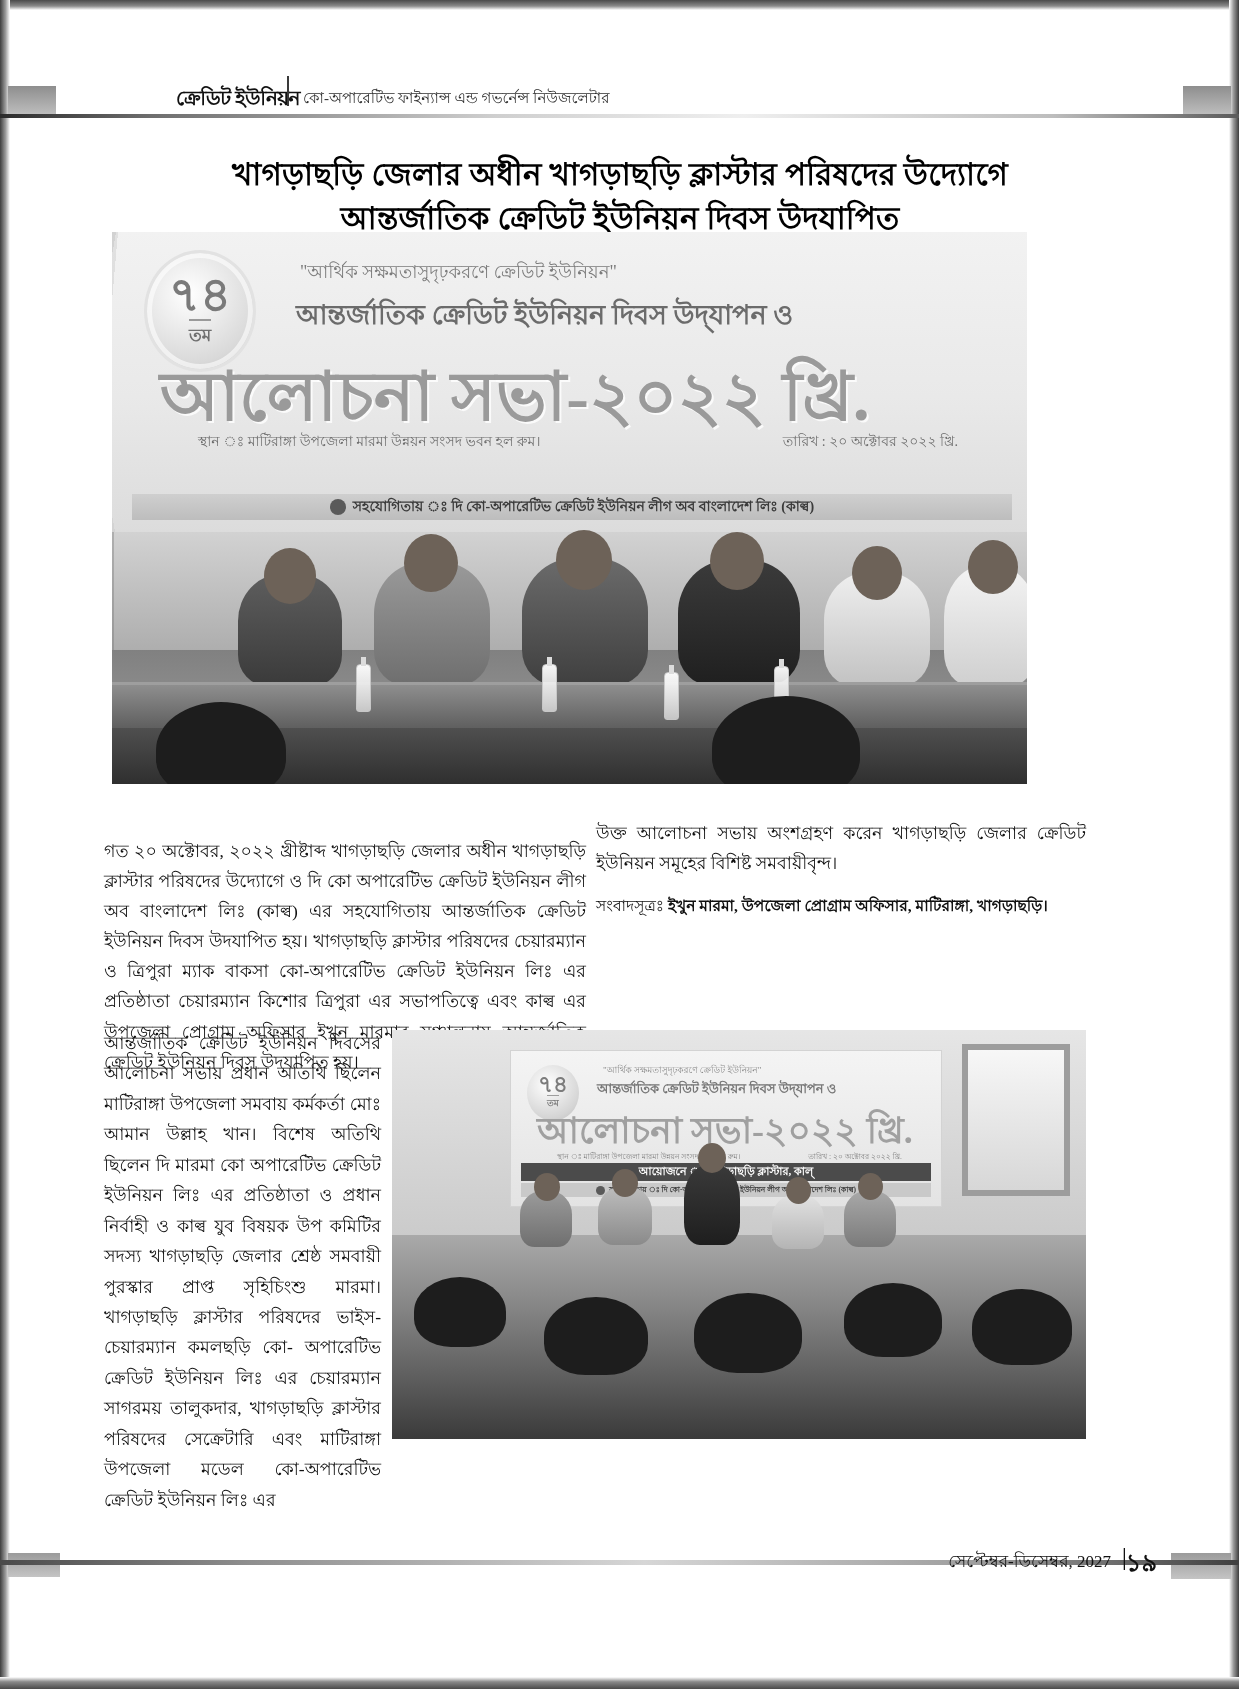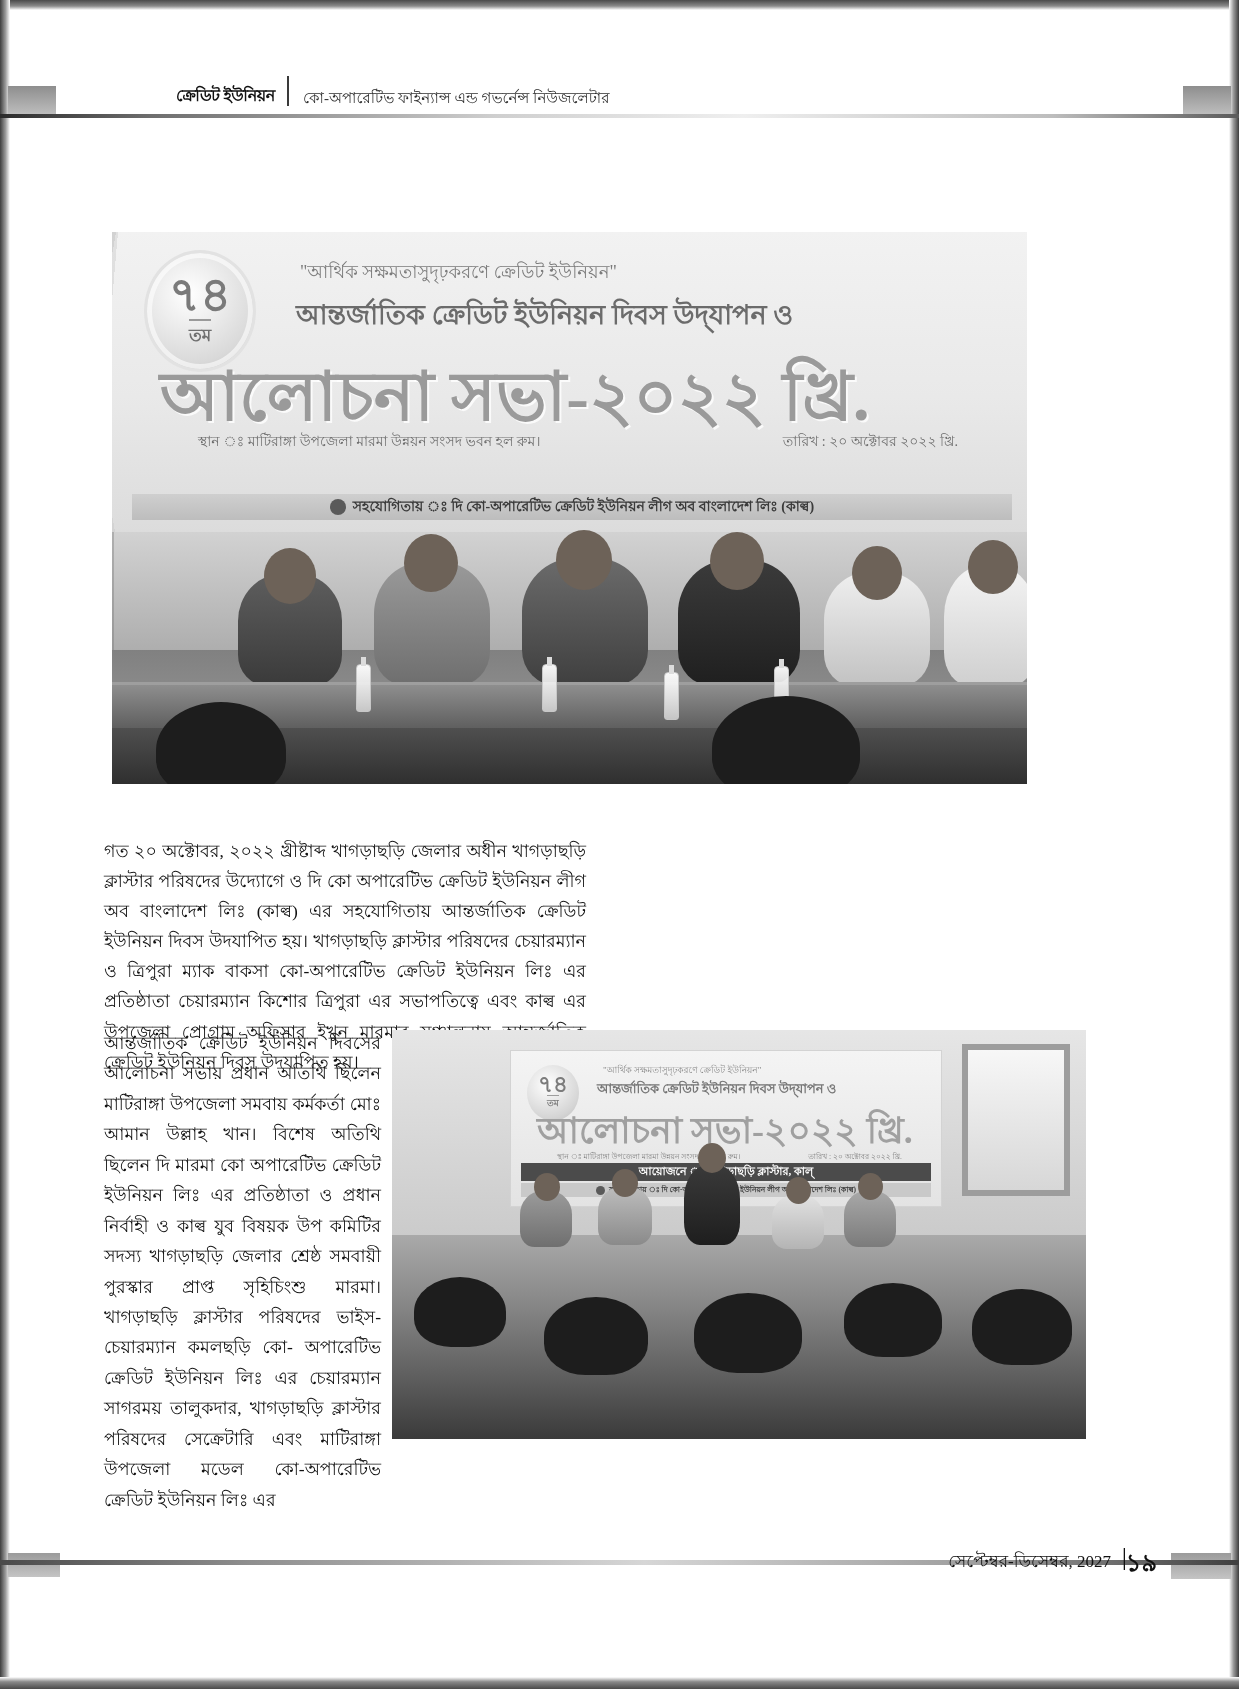--- a/index.html
+++ b/index.html
@@ -62,23 +62,23 @@
   }
   .header-tab-right {
     position: absolute;
     right: 8px; top: 2px;
     width: 48px; height: 28px;
     background: linear-gradient(180deg,#8e8e8e,#bdbdbd);
   }
   .masthead-logo {
     position: absolute;
     left: 176px; top: 83px;
-    font-family: Liberation Sans, sans-serif;
+    font-family: Liberation Serif, serif;
     font-weight: bold;
-    font-size: 16px;
+    font-size: 20px;
     letter-spacing: -0.5px;
     color: #111;
     white-space: nowrap;
     filter: blur(0.35px);
   }
   .masthead-sep {
     position: absolute;
     left: 287px; top: 76px;
     width: 2px; height: 30px;
     background: #3a3a3a;
@@ -397,20 +397,24 @@
 
   <div class="header">
     <div class="header-tab-left"></div>
     <div class="header-tab-right"></div>
     <div class="header-rule"></div>
   </div>
   <div class="masthead-logo">ক্রেডিট ইউনিয়ন</div>
   <div class="masthead-sep"></div>
   <div class="masthead-sub">কো-অপারেটিভ ফাইন্যান্স এন্ড গভর্নেন্স নিউজলেটার</div>
 
+  <h1 class="headline">
+    <span>খাগড়াছড়ি জেলার অধীন খাগড়াছড়ি ক্লাস্টার পরিষদের উদ্যোগে</span>
+    <span class="l2">আন্তর্জাতিক ক্রেডিট ইউনিয়ন দিবস উদযাপিত</span>
+  </h1>
 
   <div class="photo-top">
 
     <div class="banner-top">
       <div class="banner-drape"></div>
 
       <div class="seal-74">
         <span class="seal-num">৭৪</span>
         <span class="seal-sfx">তম</span>
       </div>
@@ -463,20 +467,25 @@
       <div class="fg-head" style="left:44px;  top:170px; width:130px; height:96px;"></div>
       <div class="fg-head" style="left:600px; top:164px; width:148px; height:104px;"></div>
     </div>
   </div>
 
   <div class="col-left">
     <p class="para">গত ২০ অক্টোবর, ২০২২ খ্রীষ্টাব্দ খাগড়াছড়ি জেলার অধীন খাগড়াছড়ি ক্লাস্টার পরিষদের উদ্যোগে ও দি কো অপারেটিভ ক্রেডিট ইউনিয়ন লীগ অব বাংলাদেশ লিঃ (কাল্ব) এর সহযোগিতায় আন্তর্জাতিক ক্রেডিট ইউনিয়ন দিবস উদযাপিত হয়। খাগড়াছড়ি ক্লাস্টার পরিষদের চেয়ারম্যান ও ত্রিপুরা ম্যাক বাকসা কো-অপারেটিভ ক্রেডিট ইউনিয়ন লিঃ এর প্রতিষ্ঠাতা চেয়ারম্যান কিশোর ত্রিপুরা এর সভাপতিত্বে এবং কাল্ব এর উপজেলা প্রোগ্রাম অফিসার ইখুন মারমার সঞ্চালনায় আন্তর্জাতিক ক্রেডিট ইউনিয়ন দিবস উদযাপিত হয়।</p>
   </div>
 
   <div class="col-right">
+    <p class="para">উক্ত আলোচনা সভায় অংশগ্রহণ করেন খাগড়াছড়ি জেলার ক্রেডিট ইউনিয়ন সমূহের বিশিষ্ট সমবায়ীবৃন্দ।</p>
+    <p class="source">
+      <span>সংবাদসূত্রঃ</span>
+      <b>ইখুন মারমা, উপজেলা প্রোগ্রাম অফিসার, মাটিরাঙ্গা, খাগড়াছড়ি।</b>
+    </p>
   </div>
 
   <div class="col-left-lower">
     <p class="para-narrow">আন্তর্জাতিক ক্রেডিট ইউনিয়ন দিবসের আলোচনা সভায় প্রধান অতিথি ছিলেন মাটিরাঙ্গা উপজেলা সমবায় কর্মকর্তা মোঃ আমান উল্লাহ খান। বিশেষ অতিথি ছিলেন দি মারমা কো অপারেটিভ ক্রেডিট ইউনিয়ন লিঃ এর প্রতিষ্ঠাতা ও প্রধান নির্বাহী ও কাল্ব যুব বিষয়ক উপ কমিটির সদস্য খাগড়াছড়ি জেলার শ্রেষ্ঠ সমবায়ী পুরস্কার প্রাপ্ত সৃহিচিংশু মারমা। খাগড়াছড়ি ক্লাস্টার পরিষদের ভাইস-চেয়ারম্যান কমলছড়ি কো- অপারেটিভ ক্রেডিট ইউনিয়ন লিঃ এর চেয়ারম্যান সাগরময় তালুকদার, খাগড়াছড়ি ক্লাস্টার পরিষদের সেক্রেটারি এবং মাটিরাঙ্গা উপজেলা মডেল কো-অপারেটিভ ক্রেডিট ইউনিয়ন লিঃ এর</p>
   </div>
 
   <div class="photo-bottom">
     <div class="pb-wall"></div>
 
     <div class="pb-banner">

